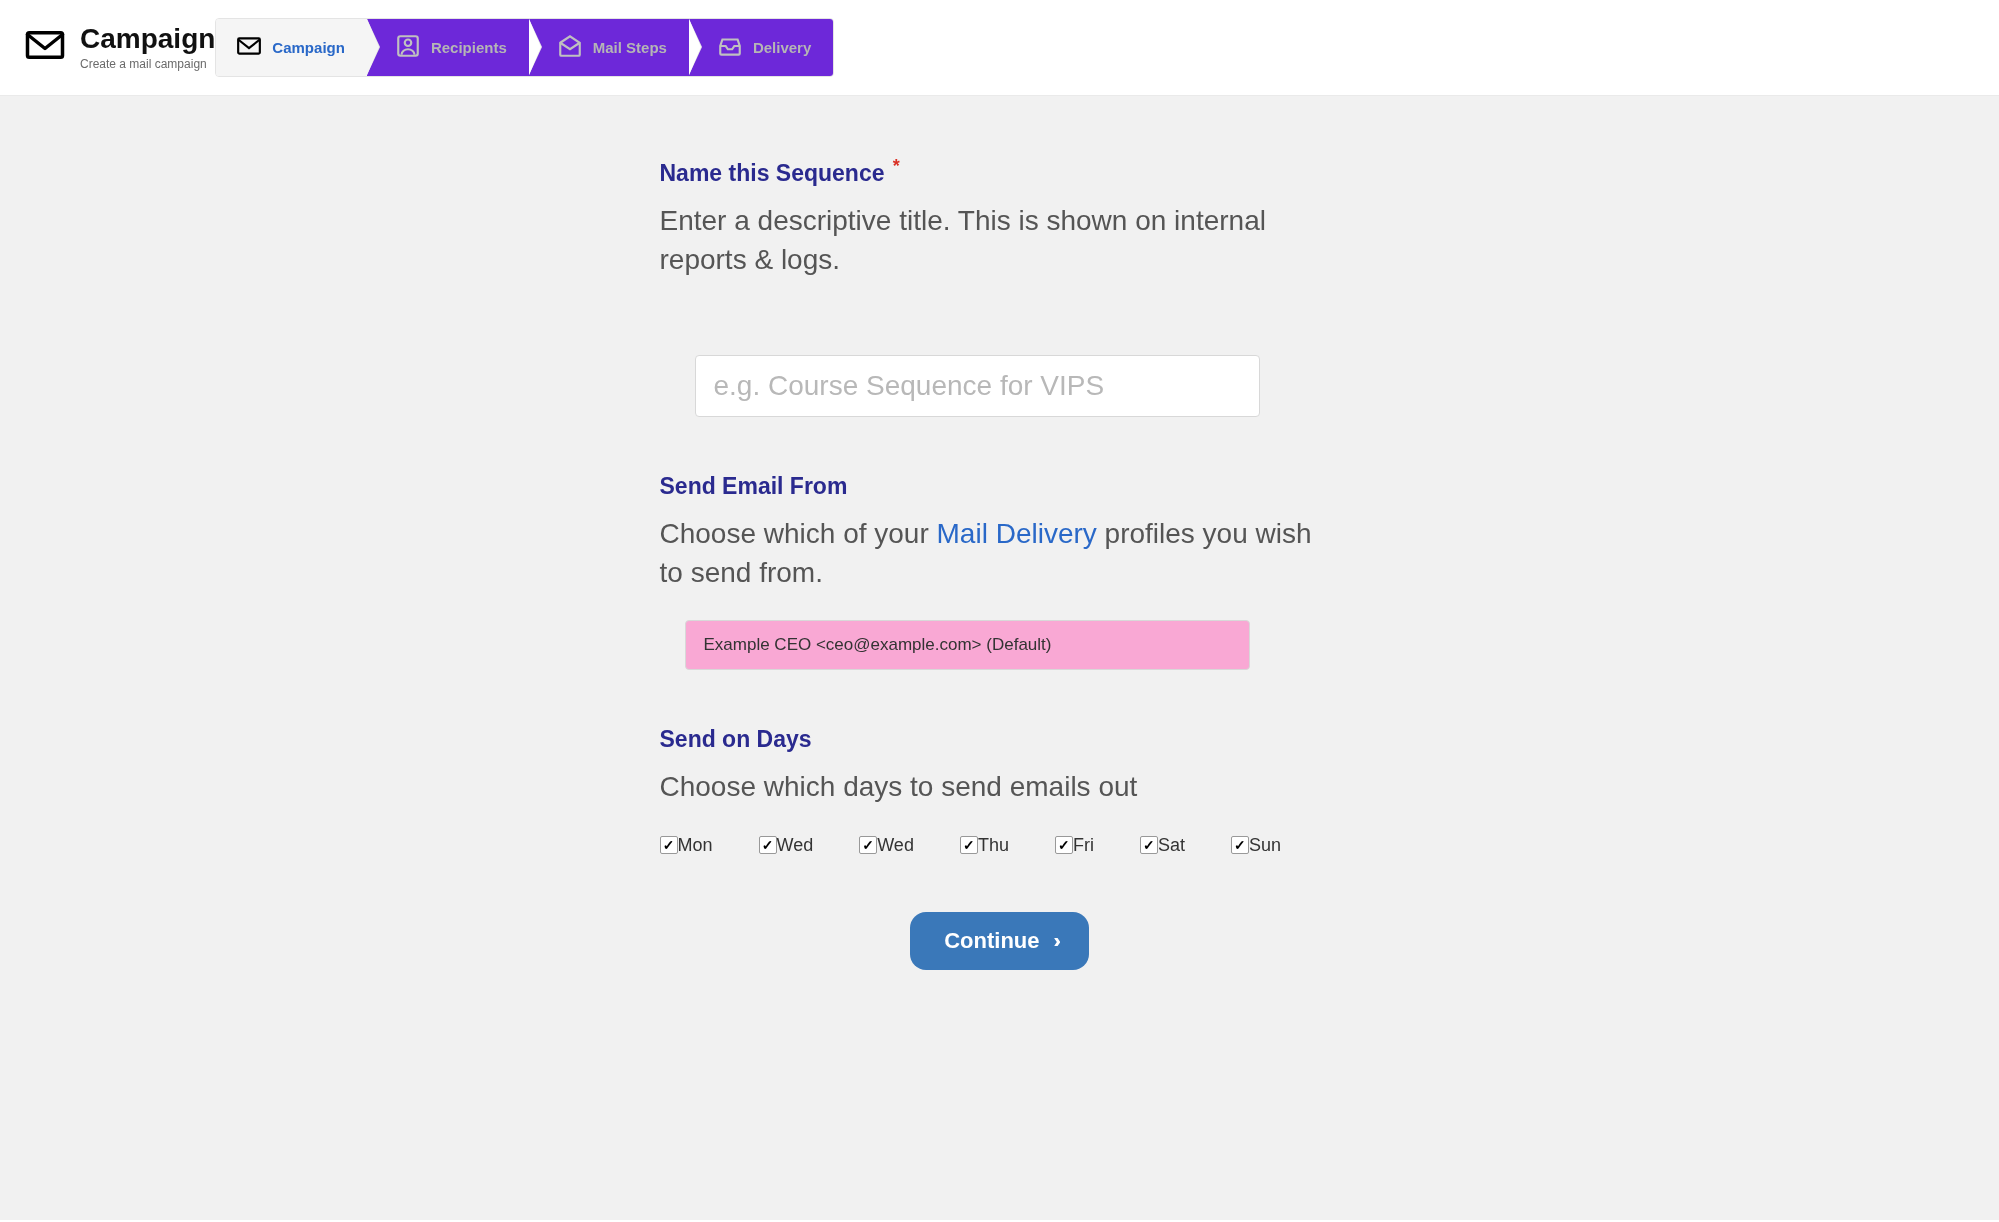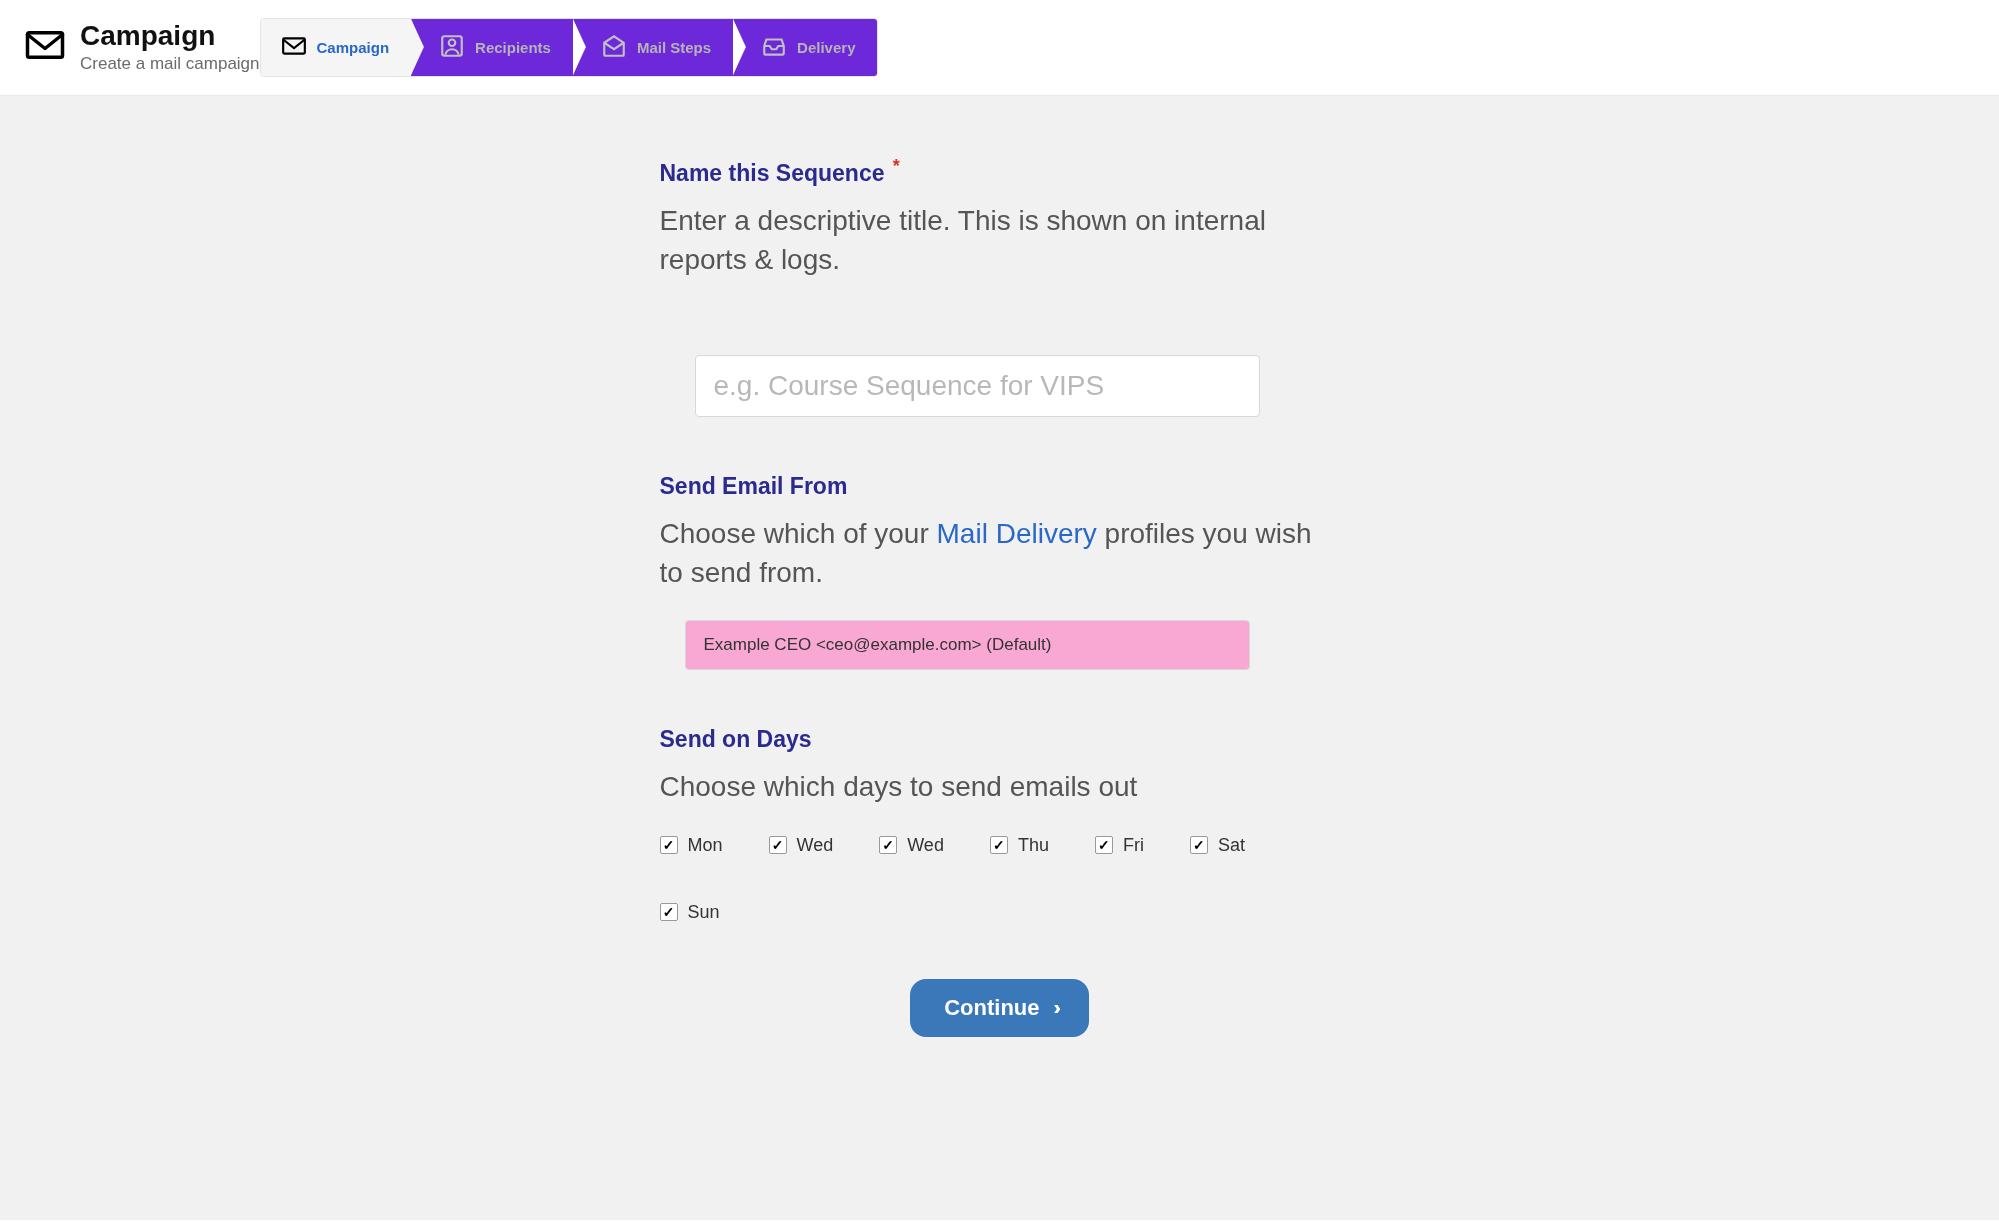--- a/index.html
+++ b/index.html
@@ -36,21 +36,21 @@
 }
 
 .header-title {
   font-size: 28px;
   font-weight: 700;
   color: #111;
   line-height: 1.1;
 }
 
 .header-subtitle {
-  font-size: 17px;
+  font-size: 12px;
   color: #6b6b6b;
   margin-top: 2px;
 }
 
 .stepper {
   display: flex;
   border: 1px solid #e4e4e4;
   border-radius: 4px;
   overflow: hidden;
 }
@@ -199,21 +199,20 @@
 
 .days-row {
   display: flex;
   gap: 46px;
   flex-wrap: wrap;
 }
 
 .day-item {
   display: flex;
   align-items: center;
-  gap: 10px;
   font-size: 18px;
   color: #333;
 }
 
 .checkbox {
   width: 18px;
   height: 18px;
   border: 1px solid #999;
   border-radius: 2px;
   background: #fff;

